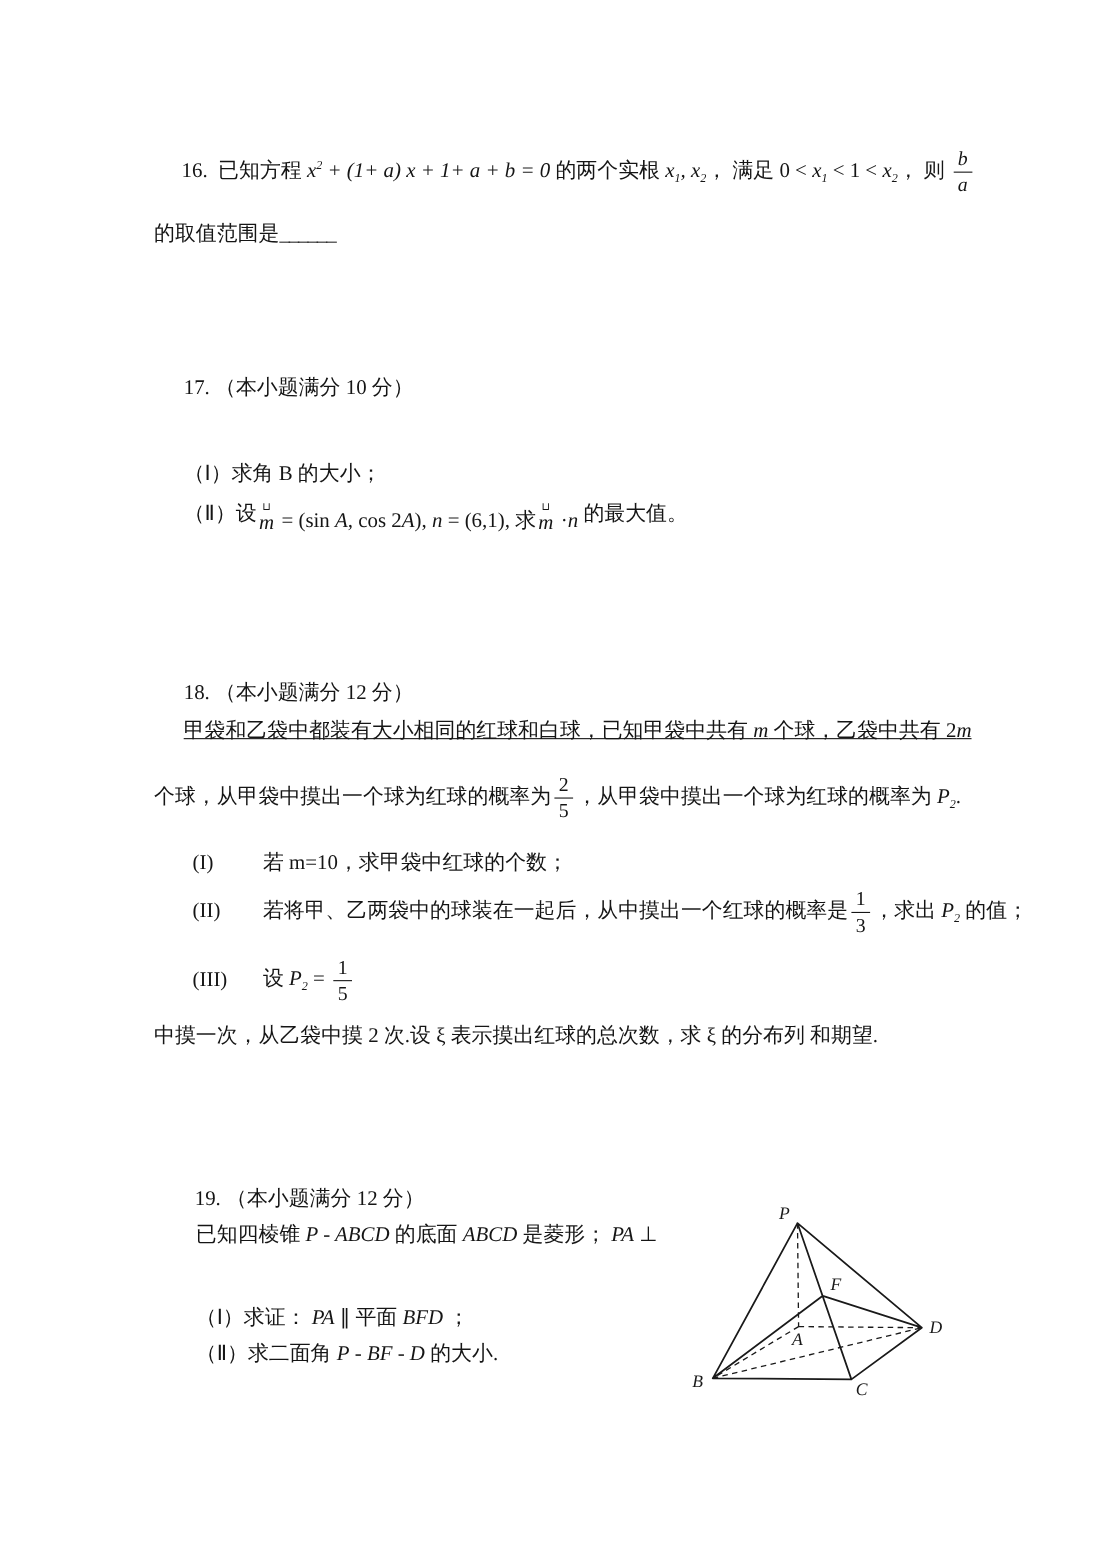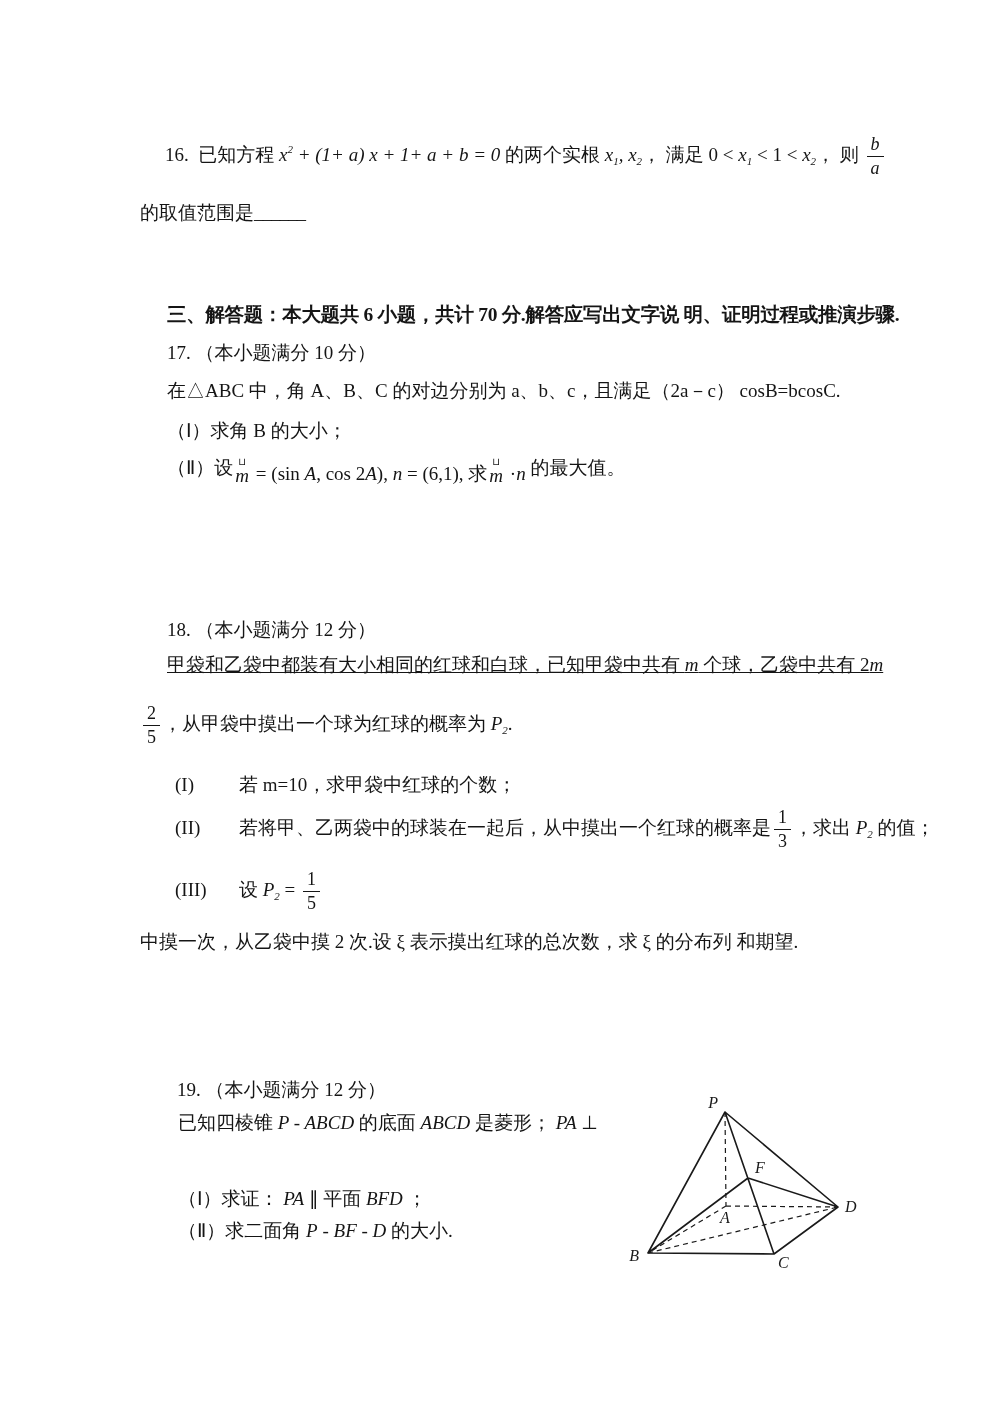--- a/index.html
+++ b/index.html
@@ -44,45 +44,39 @@
 
   <div class="line" style="left:165px;top:134px;">
     <span class="cn">16.&nbsp; 已知方程 </span><span class="mi">x</span><sup class="msup">2</sup><span class="mi"> + (1+ a) x + 1+ a + b = 0 </span><span class="cn">的两个实根 </span><span class="mi">x</span><sub class="msub">1</sub><span class="mi">, </span><span class="mi">x</span><sub class="msub">2</sub><span class="cn">， 满足 </span><span class="mr">0 &lt; </span><span class="mi">x</span><sub class="msub">1</sub><span class="mr"> &lt; 1 &lt; </span><span class="mi">x</span><sub class="msub">2</sub><span class="cn">， 则</span>
     <span class="frac"><span class="fnum mi">b</span><span class="fden mi">a</span></span>
   </div>
 
   <div class="line" style="left:140px;top:200px;">
     <span class="cn">的取值范围是</span><span class="blank">______</span>
   </div>
 
-  <div class="line heading" style="left:167px;top:302px;">
-    <span class="cn">三、解答题：本大题共 6 小题，共计 70 分.解答应写出文字说 明、证明过程或推演步骤.</span>
-  </div>
 
   <div class="line" style="left:167px;top:340px;">
     <span class="cn">17. （本小题满分 10 分）</span>
-  </div>
-  <div class="line" style="left:167px;top:378px;">
-    <span class="cn">在△ABC 中，角 A、B、C 的对边分别为 a、b、c，且满足（2a－c） cosB=bcosC.</span>
   </div>
   <div class="line" style="left:167px;top:418px;">
     <span class="cn">（Ⅰ）求角 B 的大小；</span>
   </div>
   <div class="line" style="left:167px;top:452px;">
     <span class="cn">（Ⅱ）设</span><span class="low"><span class="vec"><span class="vhat">⊔</span><span class="mi">m</span></span><span class="mr"> = (sin </span><span class="mi">A</span><span class="mr">, cos 2</span><span class="mi">A</span><span class="mr">), </span><span class="mi">n</span><span class="mr"> = (6,1), </span><span class="cn">求</span><span class="vec"><span class="vhat">⊔</span><span class="mi">m</span></span><span class="mr"> ·</span><span class="mi">n</span></span><span class="cn"> 的最大值。</span>
   </div>
 
   <div class="line" style="left:167px;top:617px;">
     <span class="cn">18. （本小题满分 12 分）</span>
   </div>
   <div class="line" style="left:167px;top:652px;text-decoration:underline;">
     <span class="cn">甲袋和乙袋中都装有大小相同的红球和白球，已知甲袋中共有 </span><span class="mi">m</span><span class="cn"> 个球，乙袋中共有 2</span><span class="mi">m</span>
   </div>
   <div class="line" style="left:140px;top:703px;">
-    <span class="frac"><span class="fnum mr">2</span><span class="fden mr">5</span></span><span class="cn">，从甲袋中摸出一个球为红球的概率为 </span><span class="mi">P</span><sub class="msub">2</sub><span class="mr">.</span>
+    <span class="cn">个球，从甲袋中摸出一个球为红球的概率为</span><span class="frac"><span class="fnum mr">2</span><span class="fden mr">5</span></span><span class="cn">，从甲袋中摸出一个球为红球的概率为 </span><span class="mi">P</span><sub class="msub">2</sub><span class="mr">.</span>
   </div>
   <div class="line" style="left:175px;top:772px;">
     <span class="qlabel mr">(I)</span><span class="cn">若 m=10，求甲袋中红球的个数；</span>
   </div>
   <div class="line" style="left:175px;top:807px;">
     <span class="qlabel mr">(II)</span><span class="cn">若将甲、乙两袋中的球装在一起后，从中摸出一个红球的概率是</span><span class="frac"><span class="fnum mr">1</span><span class="fden mr">3</span></span><span class="cn">，求出 </span><span class="mi">P</span><sub class="msub">2</sub><span class="cn"> 的值；</span>
   </div>
   <div class="line" style="left:175px;top:869px;">
     <span class="qlabel mr">(III)</span><span class="cn">设 </span><span class="mi">P</span><sub class="msub">2</sub><span class="mr"> = </span><span class="frac"><span class="fnum mr">1</span><span class="fden mr">5</span></span>
   </div>

